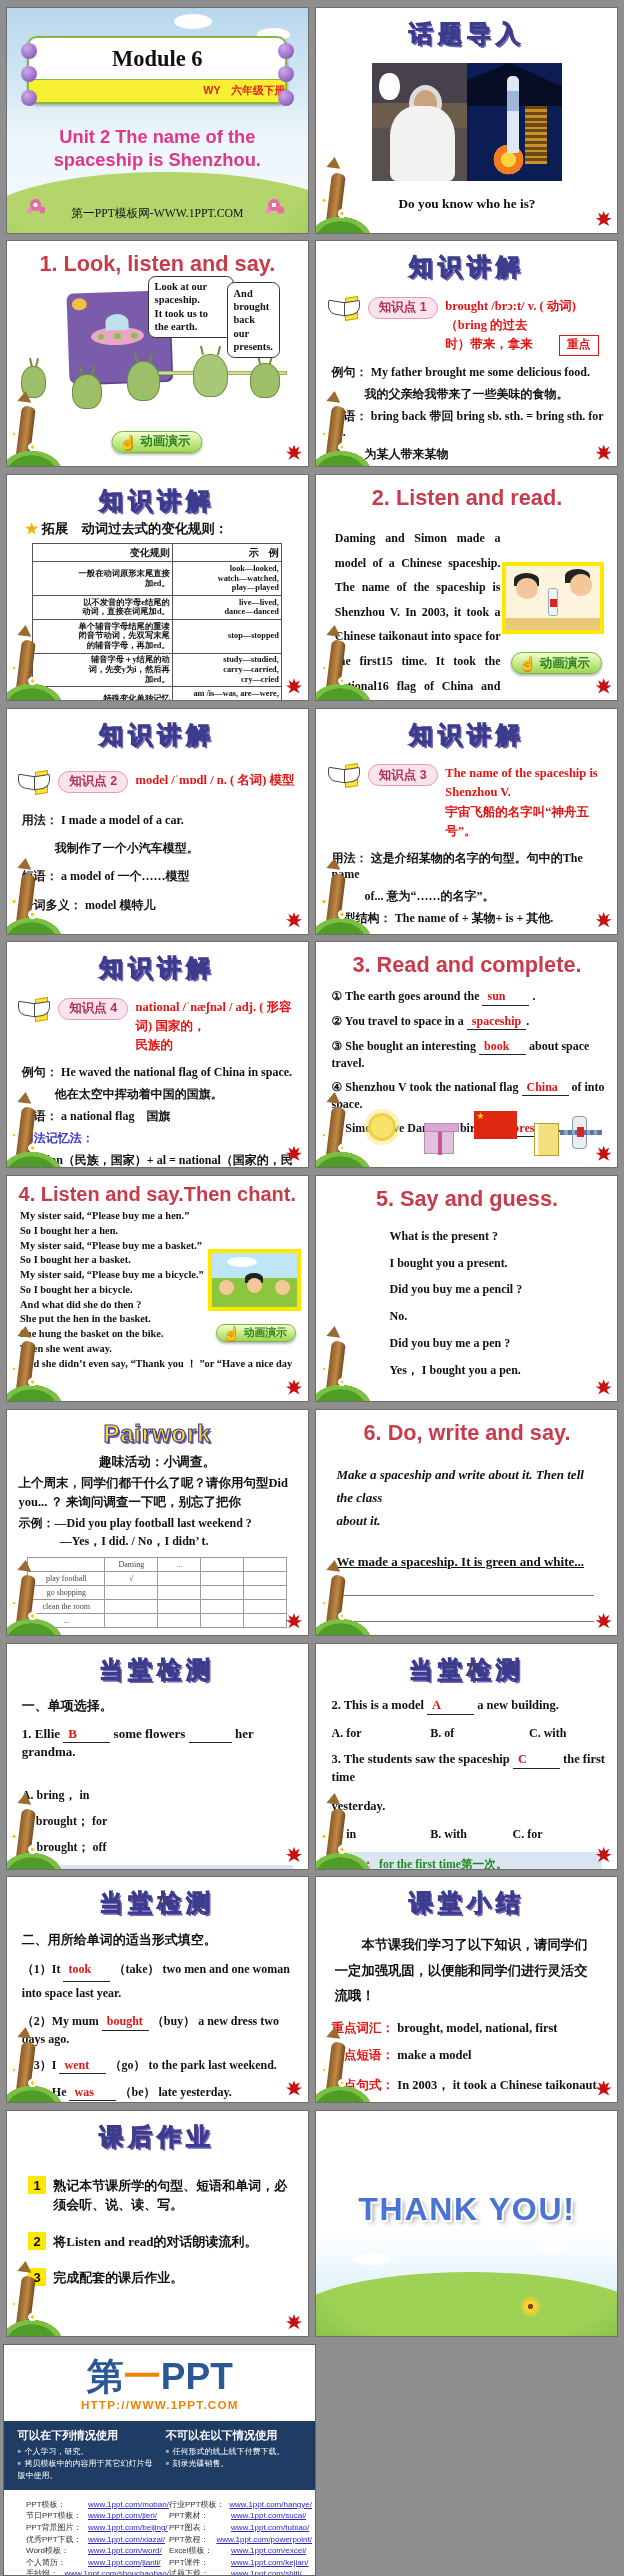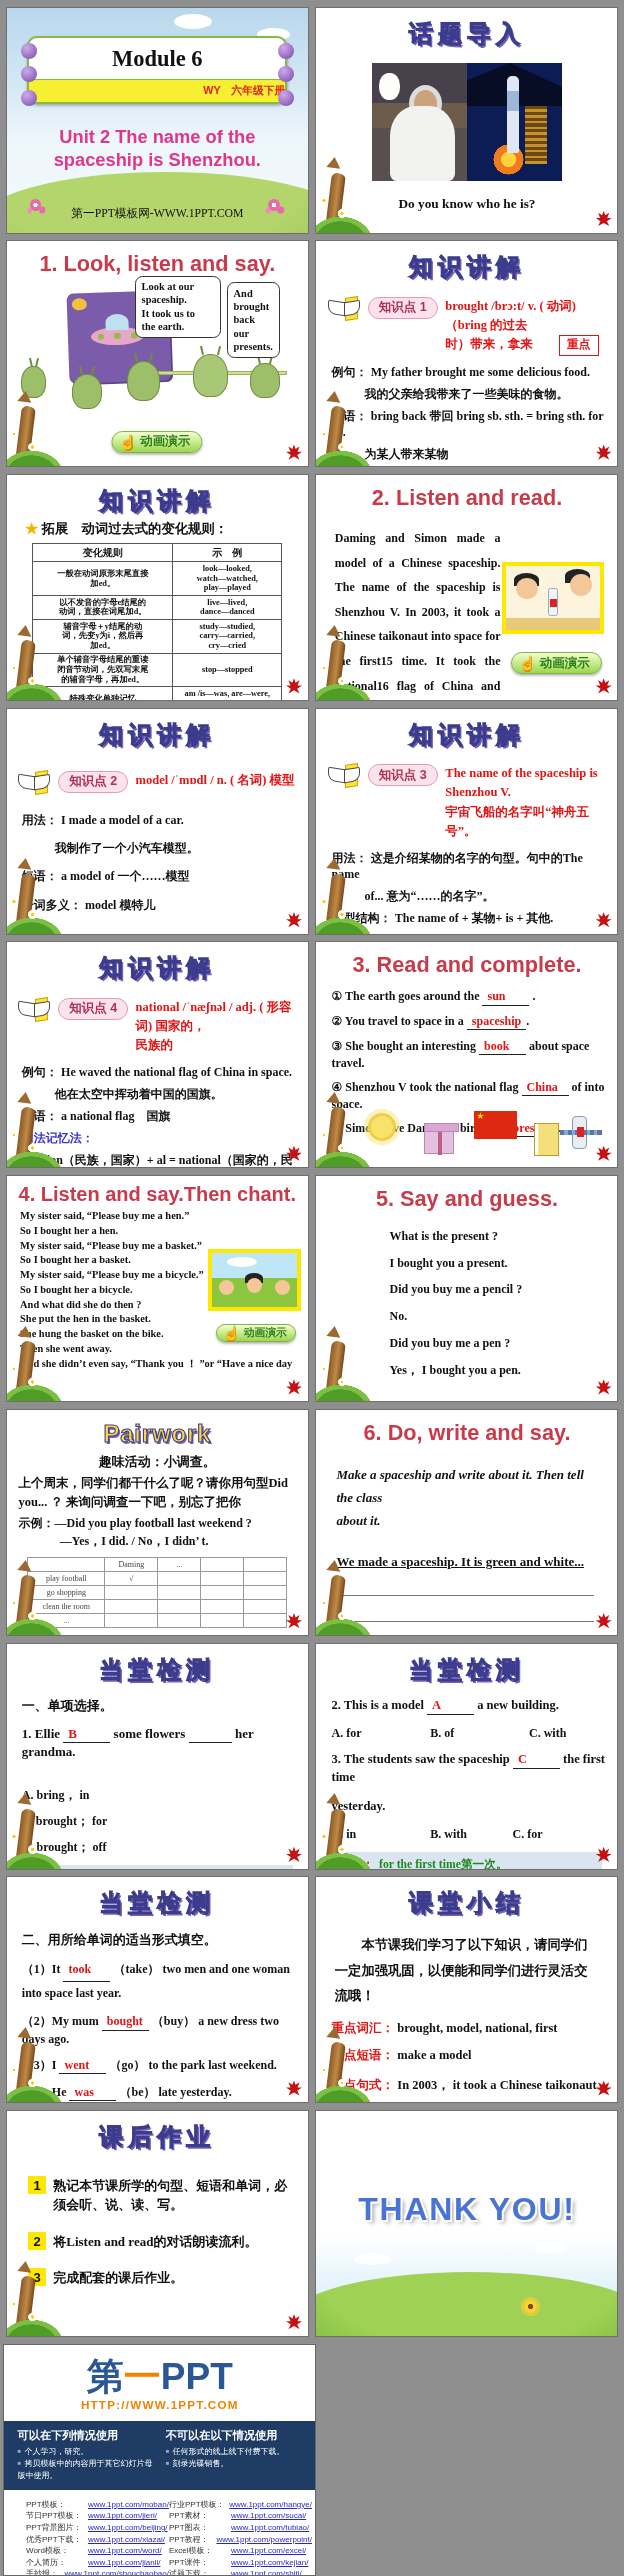--- a/index.html
+++ b/index.html
@@ -50,21 +50,21 @@
   background:linear-gradient(180deg,#f2ffcf,#9ed64e);border:1.7px solid #79b547;border-radius:13.3px;
   padding:1.7px 11.7px 1.7px 6.7px;font-family:"Liberation Sans",sans-serif;font-weight:bold;color:#2e7d1e;
   font-size:12.5px;box-shadow:0 1.7px 2.5px rgba(0,0,0,.3)}
 .anim-btn .hand{color:#f6b50e;font-size:14px;line-height:1;text-shadow:0.8px 0.8px 0 #c88a00}
 
 .note{background:#dbe5f1;margin:10px 15px 0 15px;padding:4.2px 7.5px;font-weight:bold;font-size:11.7px;line-height:1.3}
 .note .nl{color:#e21414;margin-right:5px}
 .note .nt{color:#1d8a1d}
 
 .ext-table{border-collapse:collapse;margin:5px auto 0 auto;width:250px}
-.ext-table td,.ext-table th{border:0.8px solid #555;font-size:8.3px;line-height:1.18;padding:1.7px 2.5px;text-align:center;font-weight:bold;white-space:pre-line}
+.ext-table td,.ext-table th{border:0.8px solid #555;font-size:8.3px;line-height:1.18;padding:1.7px 2.5px;text-align:right;font-weight:bold;white-space:pre-line}
 .ext-table th{font-size:10px;padding:2.5px}
 
 .pw-table{border-collapse:collapse;margin:6.7px auto 0 auto}
 .pw-table td{border:0.8px solid #999;font-size:8px;color:#444;height:14px;text-align:center;font-weight:normal}
 .pw-table td:first-child{width:77px}
 .pw-table td:nth-child(2){width:53px}
 .pw-table td:nth-child(n+3){width:43px}
 
 .intro-photos{display:flex;width:190px;height:118px;margin:13.3px auto 0 auto}
 .ph{position:relative;width:50%;height:100%;overflow:hidden}
@@ -222,21 +222,21 @@
               <div class="spot" style="left:23px"></div>
               <div class="spot" style="left:40px"></div>
         </div>
       </div>
       <div class="rail"></div>
       <div class="alien" style="left:1.7px;top:85px;width:25px;height:32px"></div>
       <div class="alien" style="left:52px;top:93px"></div>
       <div class="alien" style="left:107px;top:80px;width:33px;height:40px"></div>
       <div class="alien" style="left:173px;top:73px;width:35px;height:43px;background:#a8c878"></div>
       <div class="alien" style="left:230px;top:82px"></div>
-      <div class="bub" style="left:115px;top:-5px;width:86px">Look at our
+      <div class="bub" style="left:128px;top:-5px;width:86px">Look at our
 spaceship.
 It took us to
 the earth.</div>
       <div class="bub" style="left:207px;top:1.7px;width:53px">And brought
 back our
 presents.</div>
     </div>
     <div class="anim-btn" style="left:50%;bottom:13.3px;transform:translateX(-50%)">
       <span class="hand">☝</span>
           <span>动画演示</span>
@@ -297,32 +297,32 @@
 watch—watched,
 play—played</td>
             </tr>
       <tr>
               <td>以不发音的字母e结尾的
 动词，直接在词尾加d。</td>
               <td>live—lived,
 dance—danced</td>
             </tr>
       <tr>
+              <td>单个辅音字母结尾的重读
+闭音节动词，先双写末尾
+的辅音字母，再加ed。</td>
+              <td>stop—stopped</td>
+            </tr>
+      <tr>
               <td>辅音字母＋y结尾的动
 词，先变y为i，然后再
 加ed。</td>
               <td>study—studied,
 carry—carried,
 cry—cried</td>
-            </tr>
-      <tr>
-              <td>单个辅音字母结尾的重读
-闭音节动词，先双写末尾
-的辅音字母，再加ed。</td>
-              <td>stop—stopped</td>
             </tr>
       <tr>
               <td>特殊变化单独记忆</td>
               <td>am /is—was, are—were,
 go—went, take—took</td>
             </tr>
     </tbody>
         </table>
     <div class="pencil-decor">
           <div class="stick"></div>

